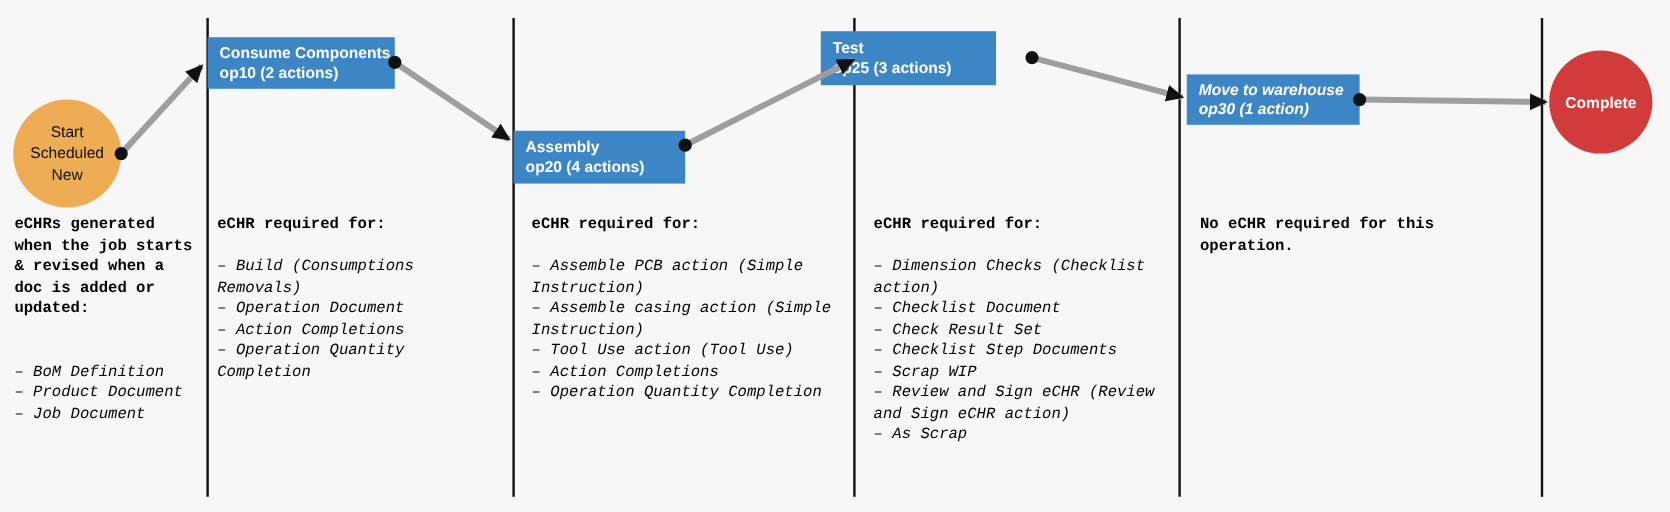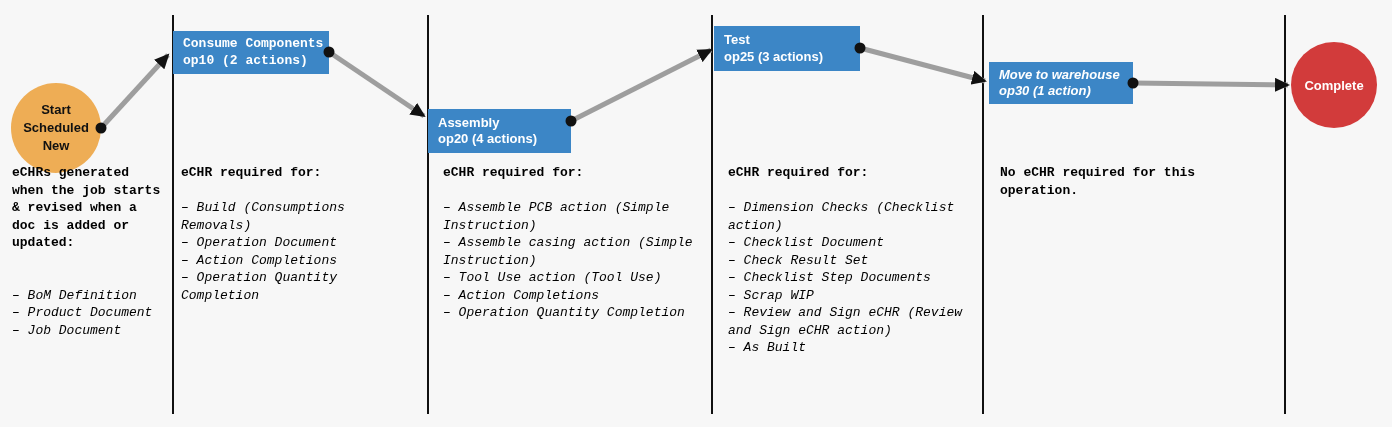--- a/index.html
+++ b/index.html
@@ -37,60 +37,59 @@
     flex-direction: column;
     justify-content: center;
     padding-left: 10px;
     color: #ffffff;
     font-weight: bold;
     font-size: 13px;
     line-height: 16.5px;
   }
   .op1 { left: 173px; top: 31px;  width: 156px; height: 43px; }
   .op2 { left: 428px; top: 99px;  width: 143px; height: 44px; }
-  .op3 { left: 714px; top: 26px;  width: 146px; height: 45px; }
+  .op3 { left: 684px; top: 26px;  width: 146px; height: 45px; }
   .op4 { left: 989px; top: 62px;  width: 144px; height: 42px; }
 
   
   .circle-node {
     position: absolute;
     z-index: 2;
     border-radius: 50%;
     display: flex;
     align-items: center;
     justify-content: center;
     text-align: center;
   }
   .start-node {
     left: 11px; top: 83px; width: 90px; height: 90px;
     color: #111111;
     font-size: 13px;
     line-height: 18px;
     white-space: pre-line;
-    font-weight: bold;
   }
   .end-node {
     left: 1291px; top: 42px; width: 86px; height: 86px;
     color: #ffffff;
     font-weight: bold;
     font-size: 13px;
   }
 
   
   .overlay {
     position: absolute;
     left: 0; top: 0;
     z-index: 3;
     pointer-events: none;
   }
 
   
   .echr-col {
     position: absolute;
-    top: 164px;
+    top: 178px;
     z-index: 2;
     font-family: "Liberation Mono", "DejaVu Sans Mono", monospace;
     font-size: 13px;
     line-height: 17.5px;
     color: #000000;
   }
   .col1 { left: 12px;   width: 19.5ch; }
   .col2 { left: 181px;  width: 30ch; }
   .col3 { left: 443px;  width: 34ch; }
   .col4 { left: 728px;  width: 31.5ch; }
@@ -107,21 +106,21 @@
   <div class="divider div1" style="background-color: rgb(17, 17, 17);"></div>
   <div class="divider div2" style="background-color: rgb(17, 17, 17);"></div>
   <div class="divider div3" style="background-color: rgb(17, 17, 17);"></div>
   <div class="divider div4" style="background-color: rgb(17, 17, 17);"></div>
   <div class="divider div5" style="background-color: rgb(17, 17, 17);"></div>
 
   <div class="circle-node start-node" style="background-color: rgb(238, 173, 85);">Start
 Scheduled
 New</div>
 
-  <div class="op-box op1" style="background-color: rgb(60, 134, 198); font-family: Liberation Mono, monospace;">
+  <div class="op-box op1" style="background-color: rgb(60, 134, 198);">
     <div>Consume Components</div>
     <div>op10 (2 actions)</div>
   </div>
   <div class="op-box op2" style="background-color: rgb(60, 134, 198); margin-top: 10px;">
     <div>Assembly</div>
     <div>op20 (4 actions)</div>
   </div>
   <div class="op-box op3" style="background-color: rgb(60, 134, 198);">
     <div>Test</div>
     <div>op25 (3 actions)</div>
@@ -184,21 +183,21 @@
   </div>
   <div class="echr-col col4">
     <div class="col-header">eCHR required for:</div>
     <div class="col-list">
         <div class="list-item">– Dimension Checks (Checklist action)</div>
         <div class="list-item">– Checklist Document</div>
         <div class="list-item">– Check Result Set</div>
         <div class="list-item">– Checklist Step Documents</div>
         <div class="list-item">– Scrap WIP</div>
         <div class="list-item">– Review and Sign eCHR (Review and Sign eCHR action)</div>
-        <div class="list-item">– As Built</div>
+        <div class="list-item">– As Scrap</div>
       </div>
   </div>
   <div class="echr-col col5">
     <div class="col-header">No eCHR required for this operation.</div>
     <div class="col-list"></div>
   </div>
 
 </div>
 
 </body></html>

